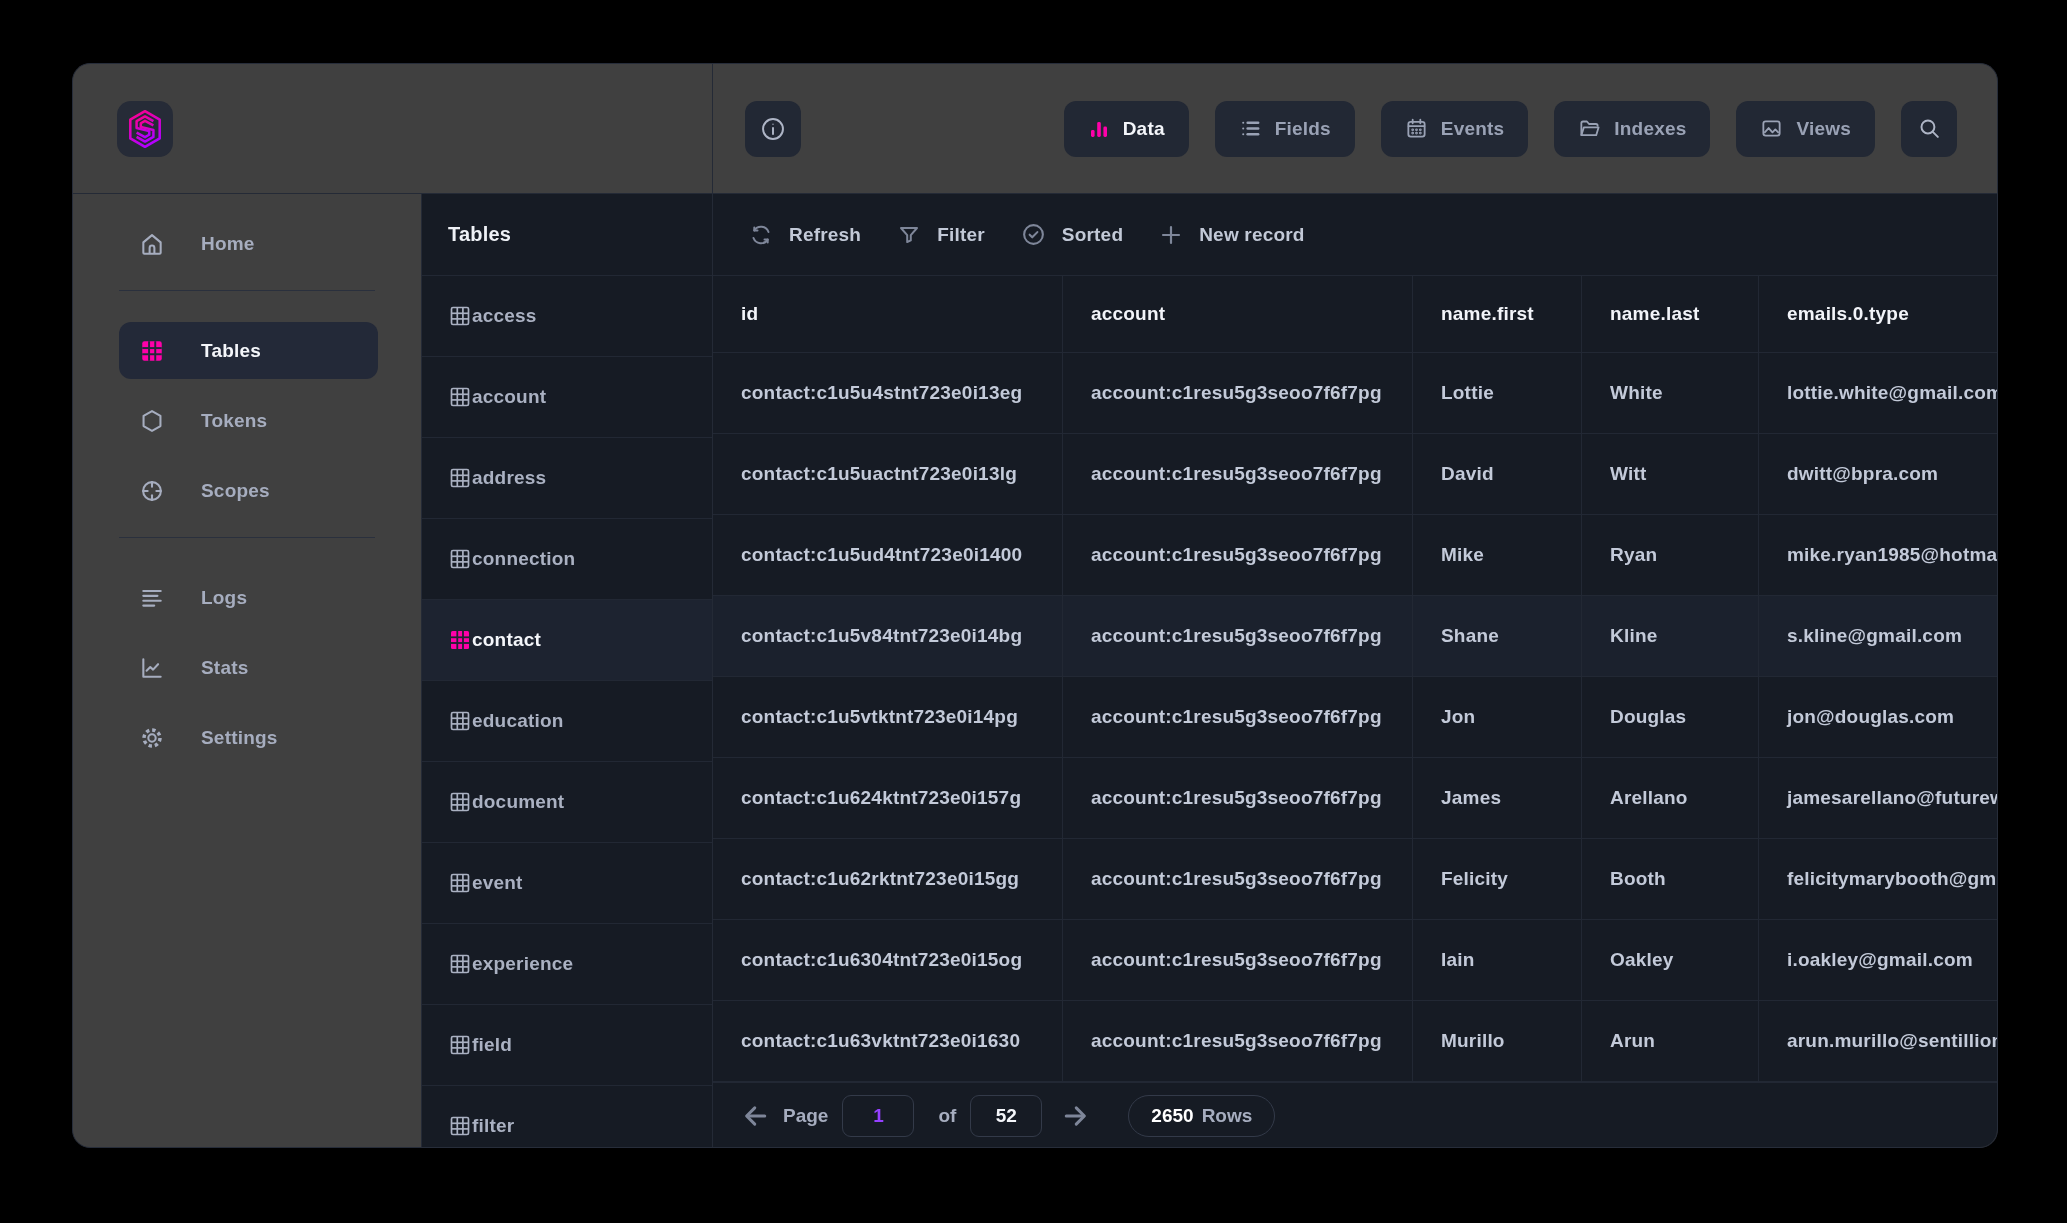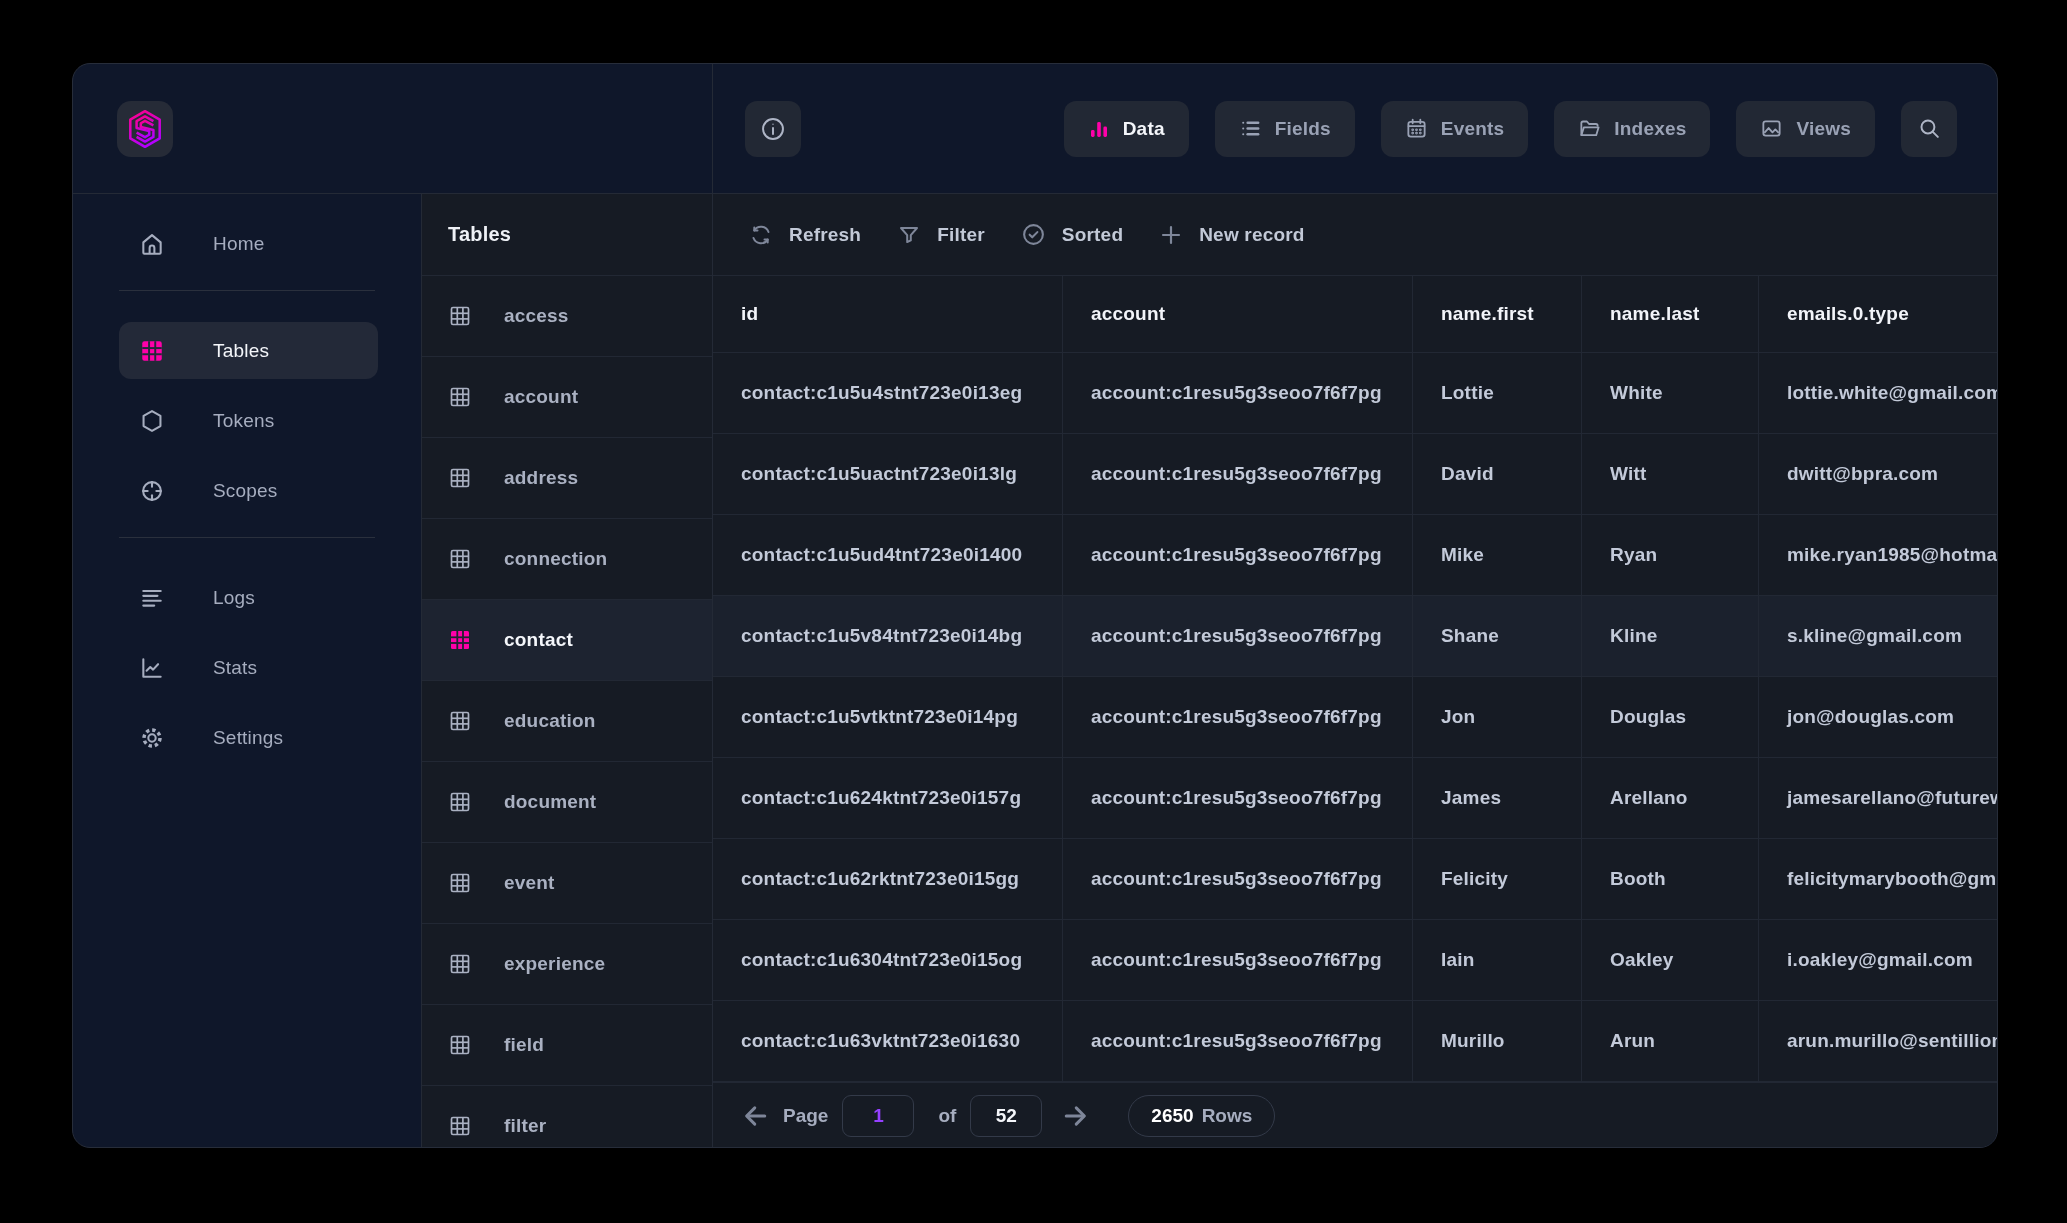--- a/index.html
+++ b/index.html
@@ -1,19 +1,19 @@
 <!DOCTYPE html>
 <html><head>
 <meta charset="utf-8">
 <style>
   * { margin:0; padding:0; box-sizing:border-box; }
   html,body { width:2067px; height:1223px; background:#000; font-family:"Liberation Sans","DejaVu Sans",sans-serif; }
   .window {
     position:absolute; left:72px; top:63px; width:1926px; height:1085px;
-    background:#0f172a; border:1px solid #272d3a; border-radius:18px; overflow:hidden;
+    background:#404040; border:1px solid #272d3a; border-radius:18px; overflow:hidden;
     display:flex; flex-direction:column;
   }
   
   .top-header { height:130px; display:flex; border-bottom:1px solid #242a36; flex:0 0 auto; }
   .top-left { width:640px; flex:0 0 auto; border-right:1px solid #242a36; display:flex; align-items:center; }
   .logo-btn { width:56px; height:56px; margin-left:44px; background:#262b37; border-radius:14px;
     display:flex; align-items:center; justify-content:center; cursor:pointer; }
   .top-right { flex:1; display:flex; align-items:center; }
   .icon-btn { width:56px; height:56px; background:#222834; border-radius:12px;
     display:flex; align-items:center; justify-content:center; cursor:pointer; flex:0 0 auto; }
@@ -23,33 +23,33 @@
     gap:13px; padding:0 24px; cursor:pointer; }
   .tab-btn .tab-label { font-size:19px; font-weight:700; color:#9aa2b5; letter-spacing:.2px; }
   .tab-btn.active .tab-label { color:#f4f6fa; }
   
   .body { flex:1; display:flex; min-height:0; }
   
   .sidebar { width:349px; flex:0 0 auto; border-right:1px solid #242a36; padding-top:21px; }
   .side-item { width:259px; height:57px; margin:0 0 13px 46px; border-radius:12px;
     display:flex; align-items:center; cursor:pointer; }
   .side-item .s-icon { width:26px; height:26px; margin-left:20px; flex:0 0 auto; display:flex; }
-  .side-item .s-label { margin-left:48px; font-size:19px; font-weight:400; color:#a6adbf; letter-spacing:.2px; }
+  .side-item .s-label { margin-left:36px; font-size:19px; font-weight:700; color:#a6adbf; letter-spacing:.2px; }
   .side-item.active { background:#232938; }
   .side-item.active .s-label { color:#f4f6fa; }
   .side-divider { height:1px; background:#2a303d; margin:18px 46px 31px 46px; }
   
   .tables-panel { width:291px; flex:0 0 auto; border-right:1px solid #242a36; background:#161b24;
     display:flex; flex-direction:column; }
   .tables-head { height:82px; flex:0 0 auto; border-bottom:1px solid #222834; display:flex; align-items:center; }
   .tables-title { margin-left:26px; font-size:20px; font-weight:700; color:#eef1f6; letter-spacing:.2px; }
   .table-item { height:81px; flex:0 0 auto; border-bottom:1px solid #222834; display:flex; align-items:center; cursor:pointer; }
   .table-item:first-of-type { height:77px; }
   .table-item .t-icon { width:24px; height:24px; margin-left:26px; flex:0 0 auto; display:flex; }
-  .table-item .t-label { margin-left:32px; font-size:19px; font-weight:700; color:#aab1c2; letter-spacing:.2px; }
+  .table-item .t-label { font-size:19px; font-weight:700; color:#aab1c2; letter-spacing:.2px; }
   .table-item.active { background:#1d2330; }
   .table-item.active .t-label { color:#f4f6fa; }
   
   .grid-area { flex:1; min-width:0; background:#161b24; display:flex; flex-direction:column; }
   .toolbar { height:82px; flex:0 0 auto; border-bottom:1px solid #222834; display:flex; align-items:center; gap:0; }
   .tool-btn { display:flex; align-items:center; gap:16px; cursor:pointer; margin-left:36px; }
   .tool-btn .tool-label { font-size:19px; font-weight:700; color:#c2c9d7; letter-spacing:.2px; }
   .grid-row { display:grid; grid-template-columns:350px 350px 169px 177px 1fr; flex:0 0 auto;
     border-bottom:1px solid #222834; }
   .grid-row.head { height:77px; }

